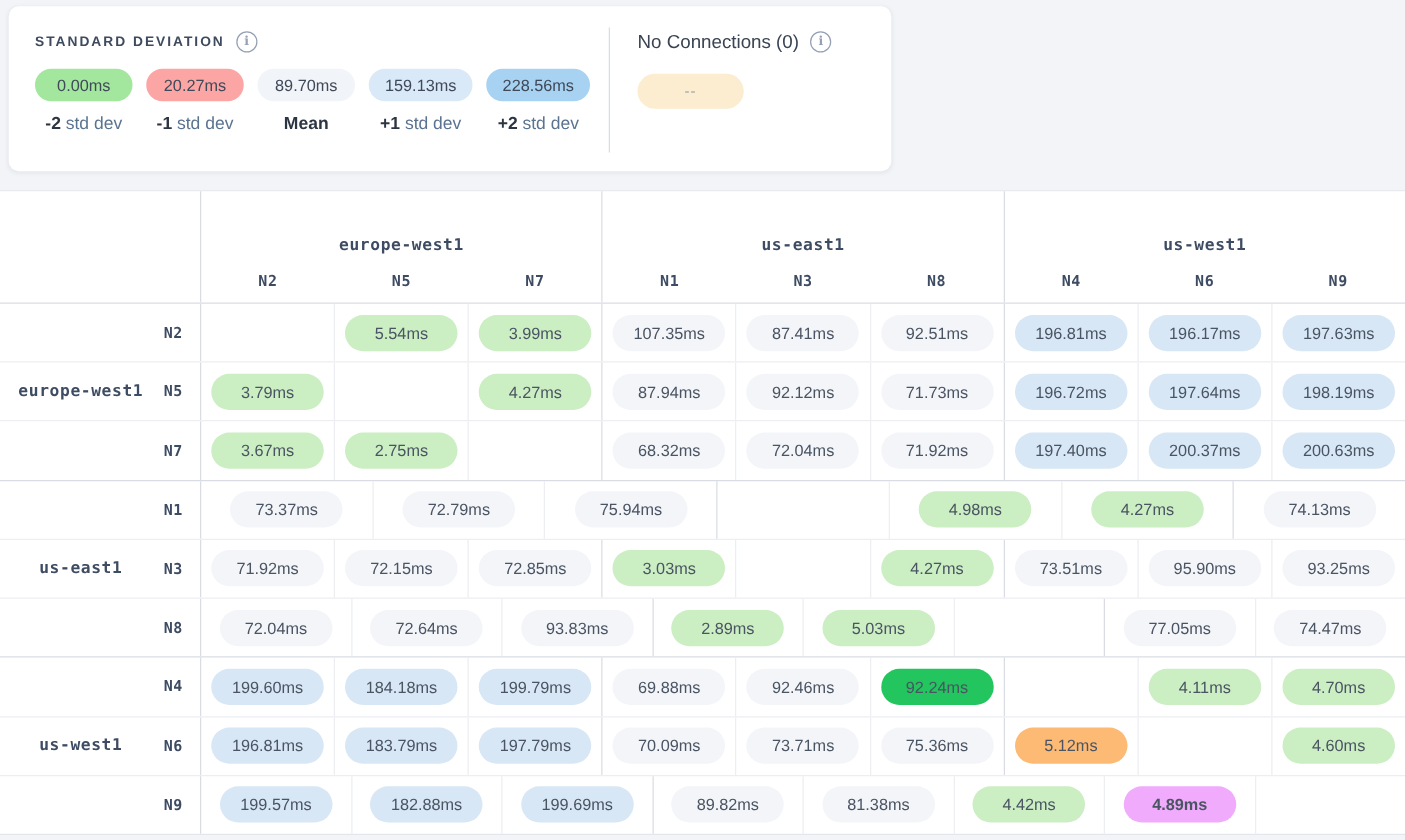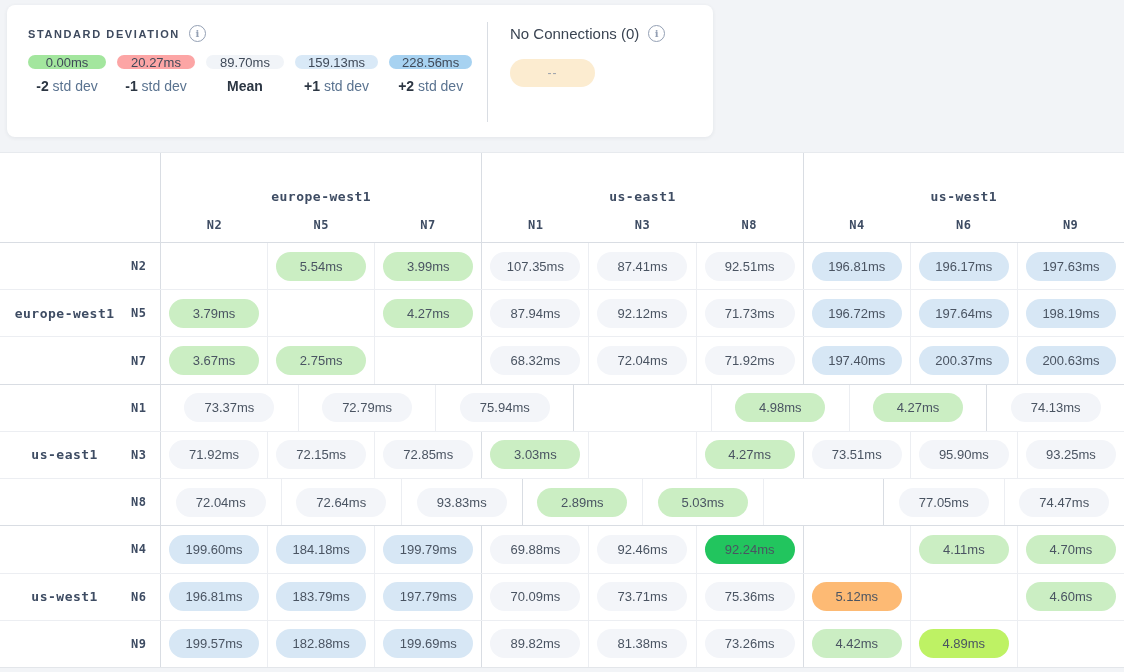--- a/index.html
+++ b/index.html
@@ -25,21 +25,21 @@
   }
   .info-icon{
     width:17px; height:17px; border:1.5px solid #94a0b4; border-radius:50%;
     color:#94a0b4; font-size:10px; font-weight:bold; font-family:"DejaVu Serif", serif;
     display:flex; align-items:center; justify-content:center; cursor:pointer;
     flex:0 0 auto;
   }
   .pills-row{ display:flex; gap:11px; margin-top:13px; }
   .legend-item{ display:flex; flex-direction:column; align-items:center; }
   .legend-pill{
-    min-width:78px; height:14px; border-radius:13px; padding:0 13px;
+    min-width:78px; height:26px; border-radius:13px; padding:0 13px;
     display:flex; align-items:center; justify-content:center;
     font-size:13px; color:#3f4958;
   }
   .legend-label{ margin-top:9px; font-size:14px; color:#5a7390; white-space:nowrap; }
   .legend-label b{ color:#2c3643; font-weight:bold; }
 
   .v-divider{ width:1px; height:100px; background:#d9dde3; margin-top:17px; }
 
   .noconn-section{ padding:20px 0 0 22px; }
   .noconn-title{ font-size:15px; color:#3a4452; }
@@ -418,25 +418,22 @@
         </div>
         <div class="cell gsep">
           <div class="pill" style="background: rgb(215, 231, 245);">199.69ms</div>
         </div>
         <div class="cell">
           <div class="pill" style="background: rgb(243, 245, 249);">89.82ms</div>
         </div>
         <div class="cell">
           <div class="pill" style="background: rgb(243, 245, 249);">81.38ms</div>
         </div>
-        <div class="cell gsep">
-          <div class="pill" style="background: rgb(243, 245, 249);">73.26ms</div>
-        </div>
         <div class="cell">
           <div class="pill" style="background: rgb(203, 238, 195);">4.42ms</div>
         </div>
         <div class="cell">
-          <div class="pill" style="background: #bef264;">4.89ms</div>
+          <div class="pill" style="background: #f0abfc; font-weight: bold;">4.89ms</div>
         </div>
         <div class="cell"></div>
       </div>
     </div>
 </div>
 
 </body></html>

